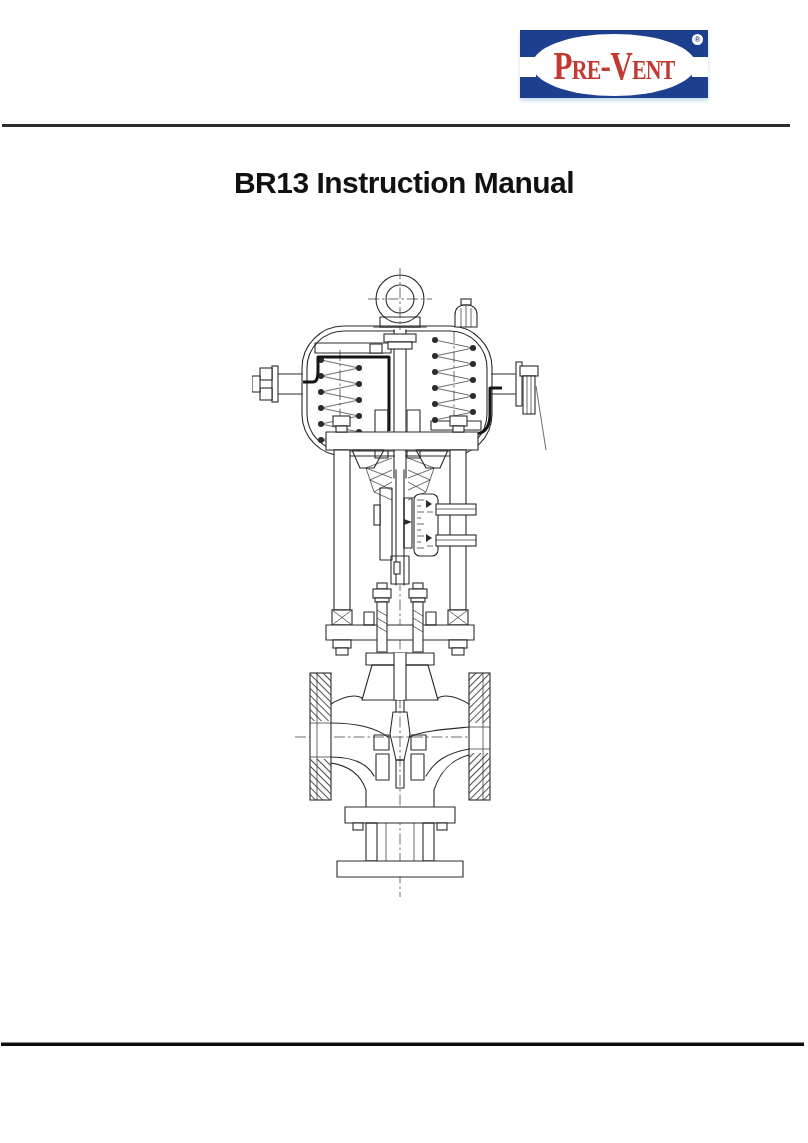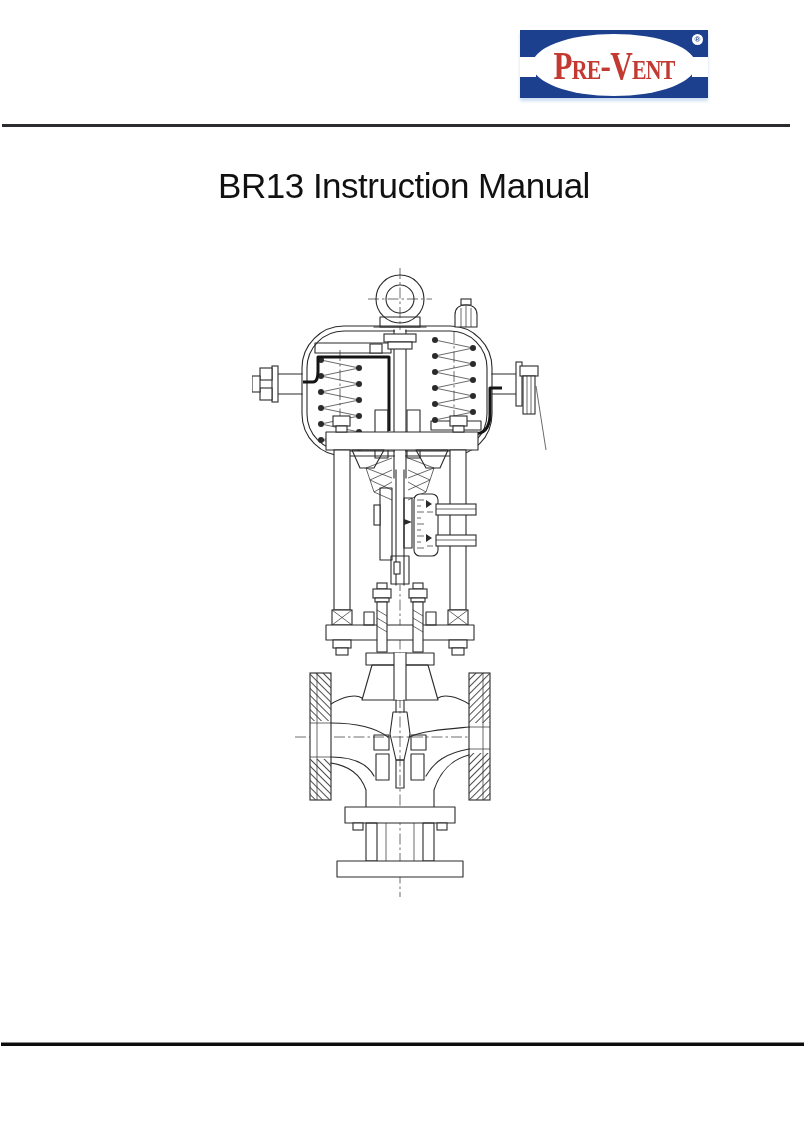--- a/index.html
+++ b/index.html
@@ -23,21 +23,21 @@
     position:absolute;top:4px;right:5px;width:11px;height:11px;border-radius:50%;
     background:#ffffff;color:#1c3f8e;font-size:8px;line-height:11px;text-align:center;
     font-family:"Liberation Sans", sans-serif;font-variant:normal;font-weight:bold;
   }
   
   .rule-top{position:absolute;left:2px;top:124px;width:788px;height:3px;background:#2c2c30;}
   .rule-bottom{position:absolute;left:1px;top:1042px;width:803px;height:3px;background:#0c0c0c;border-top:1px solid #8a8a8a;}
   
   .doc-title{
     position:absolute;left:0;top:166px;width:100%;text-align:center;
-    font-size:35px;font-weight:normal;letter-spacing:-.5px;color:#111;margin:0;
+    font-size:30px;font-weight:bold;letter-spacing:-.5px;color:#111;margin:0;
   }
   
   .figure{position:absolute;left:252px;top:262px;width:300px;height:645px;}
   .ln{fill:none;stroke:#2b2b2b;stroke-width:1.1;stroke-linejoin:round;stroke-linecap:square;}
   .thin{fill:none;stroke:#2b2b2b;stroke-width:.7;}
   .thick{fill:none;stroke:#141414;stroke-width:3;stroke-linejoin:round;}
   .cl{fill:none;stroke:#4a4a4a;stroke-width:.8;stroke-dasharray:11 3 2.5 3;}
   .wf{fill:#ffffff;stroke:#2b2b2b;stroke-width:1.1;}
   .wn{fill:#ffffff;stroke:none;}
   .dk{fill:#2b2b2b;stroke:none;}

